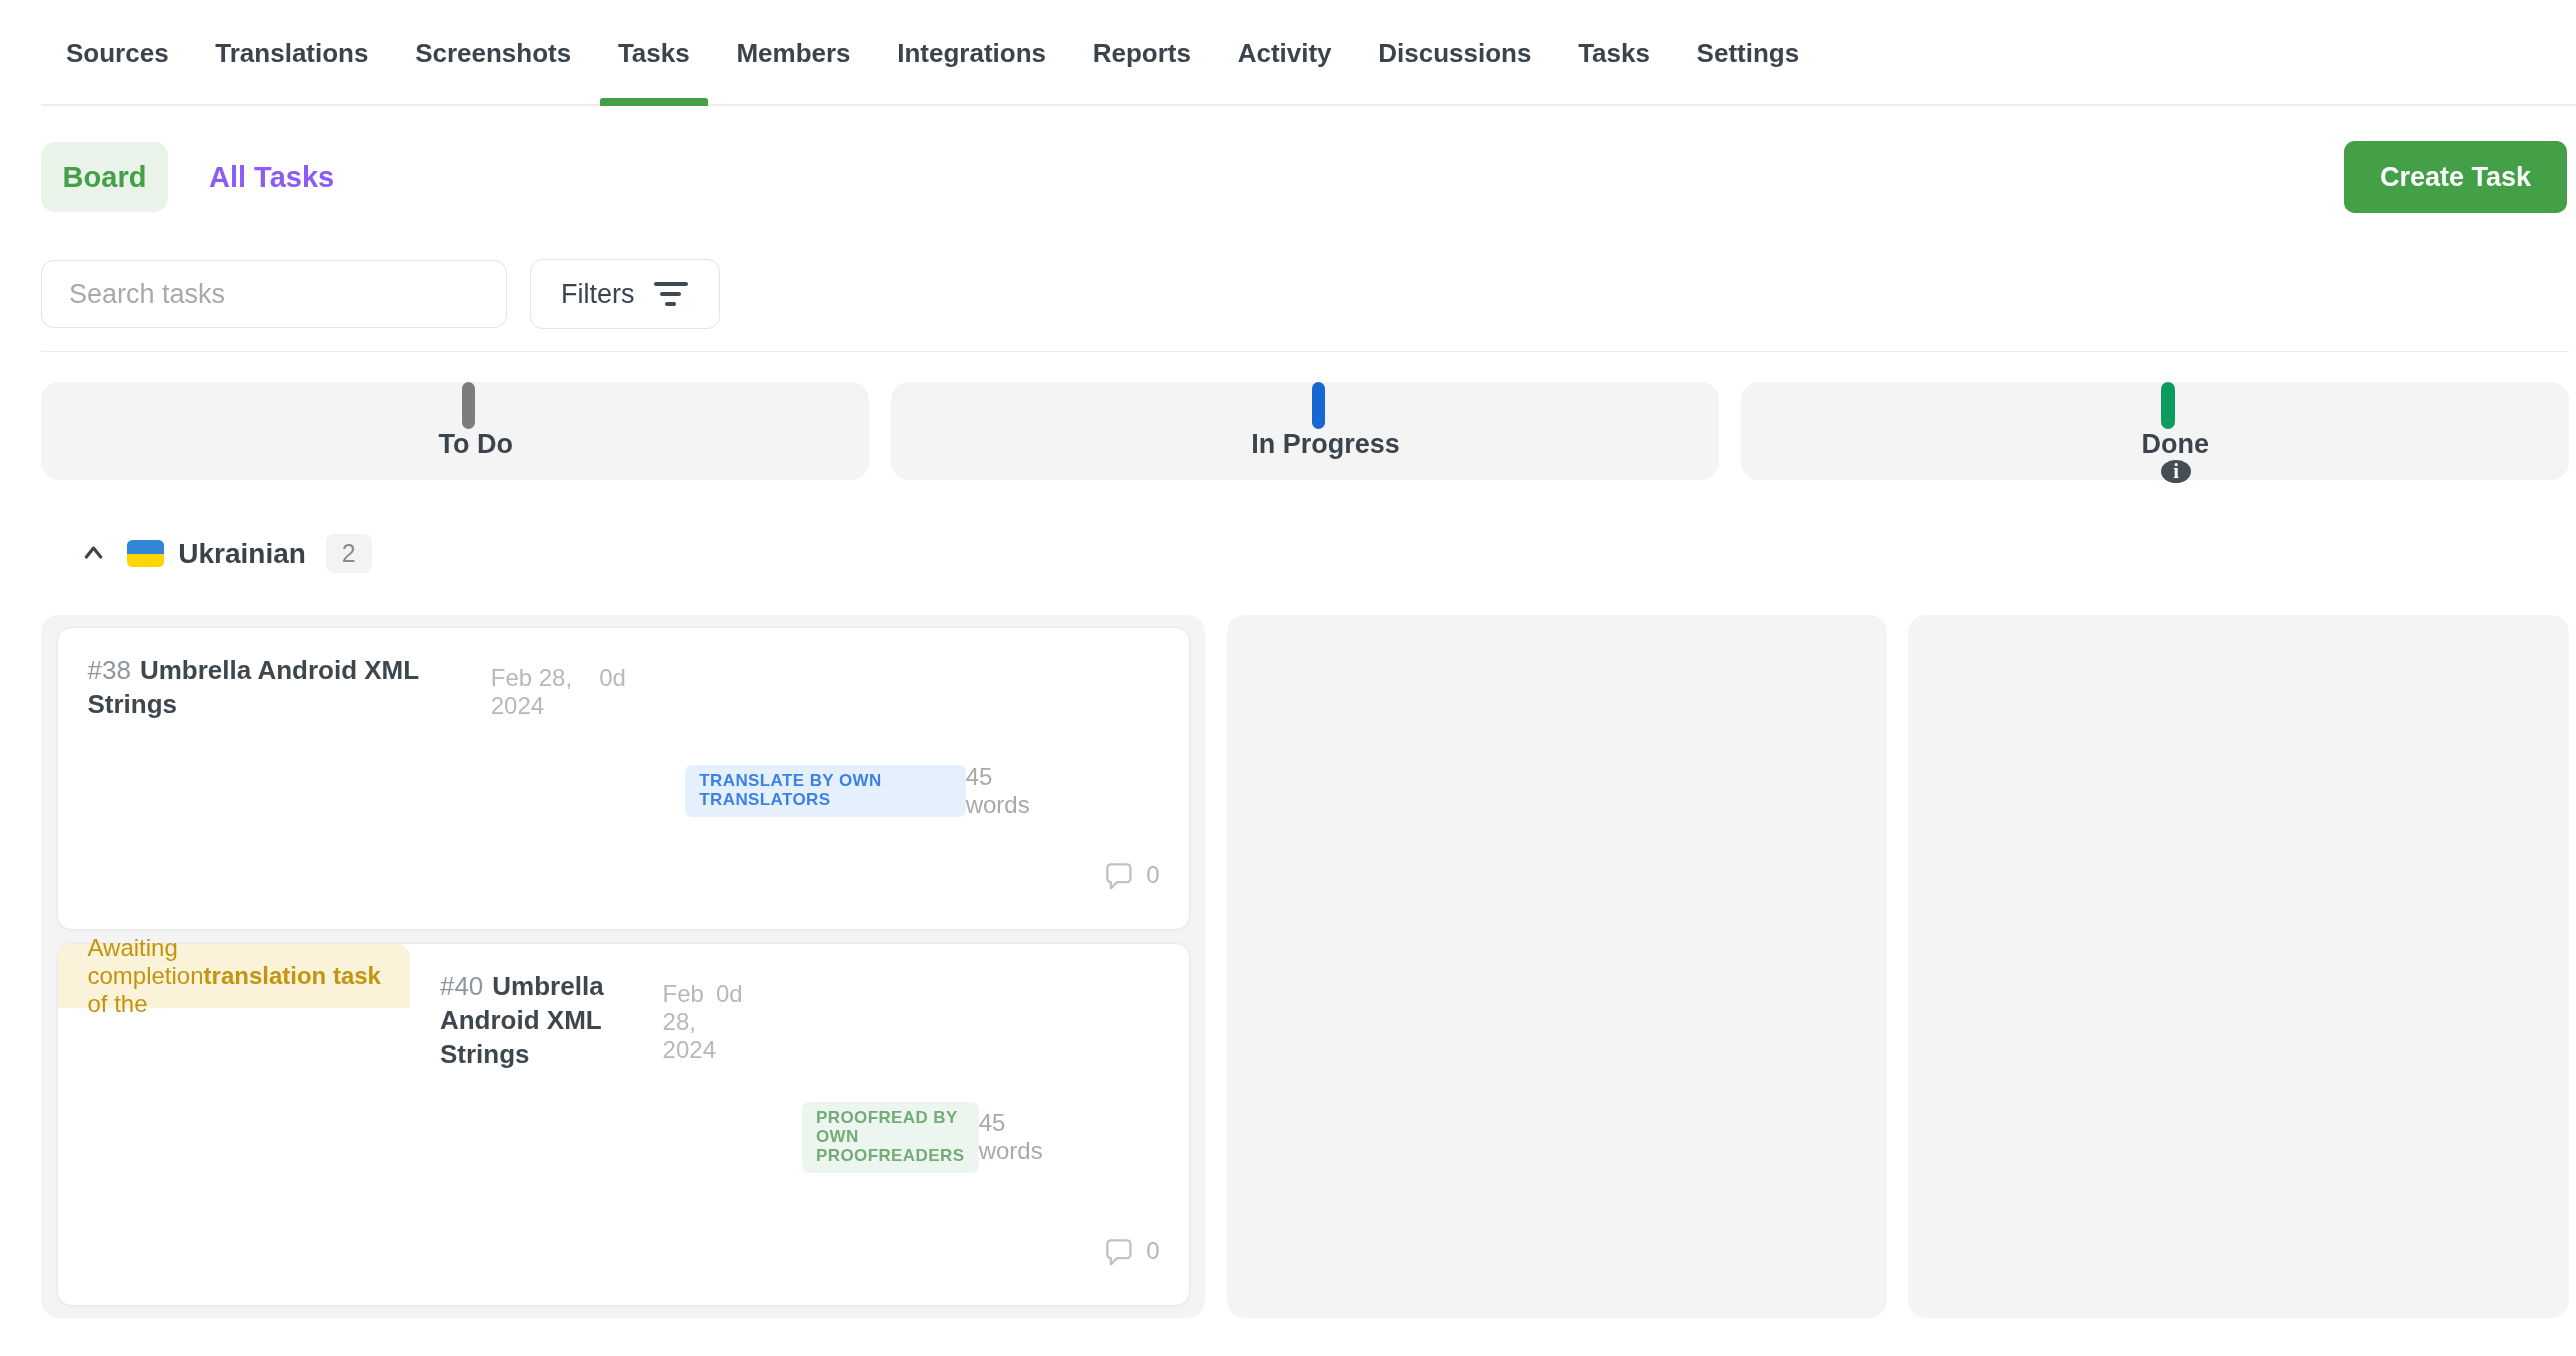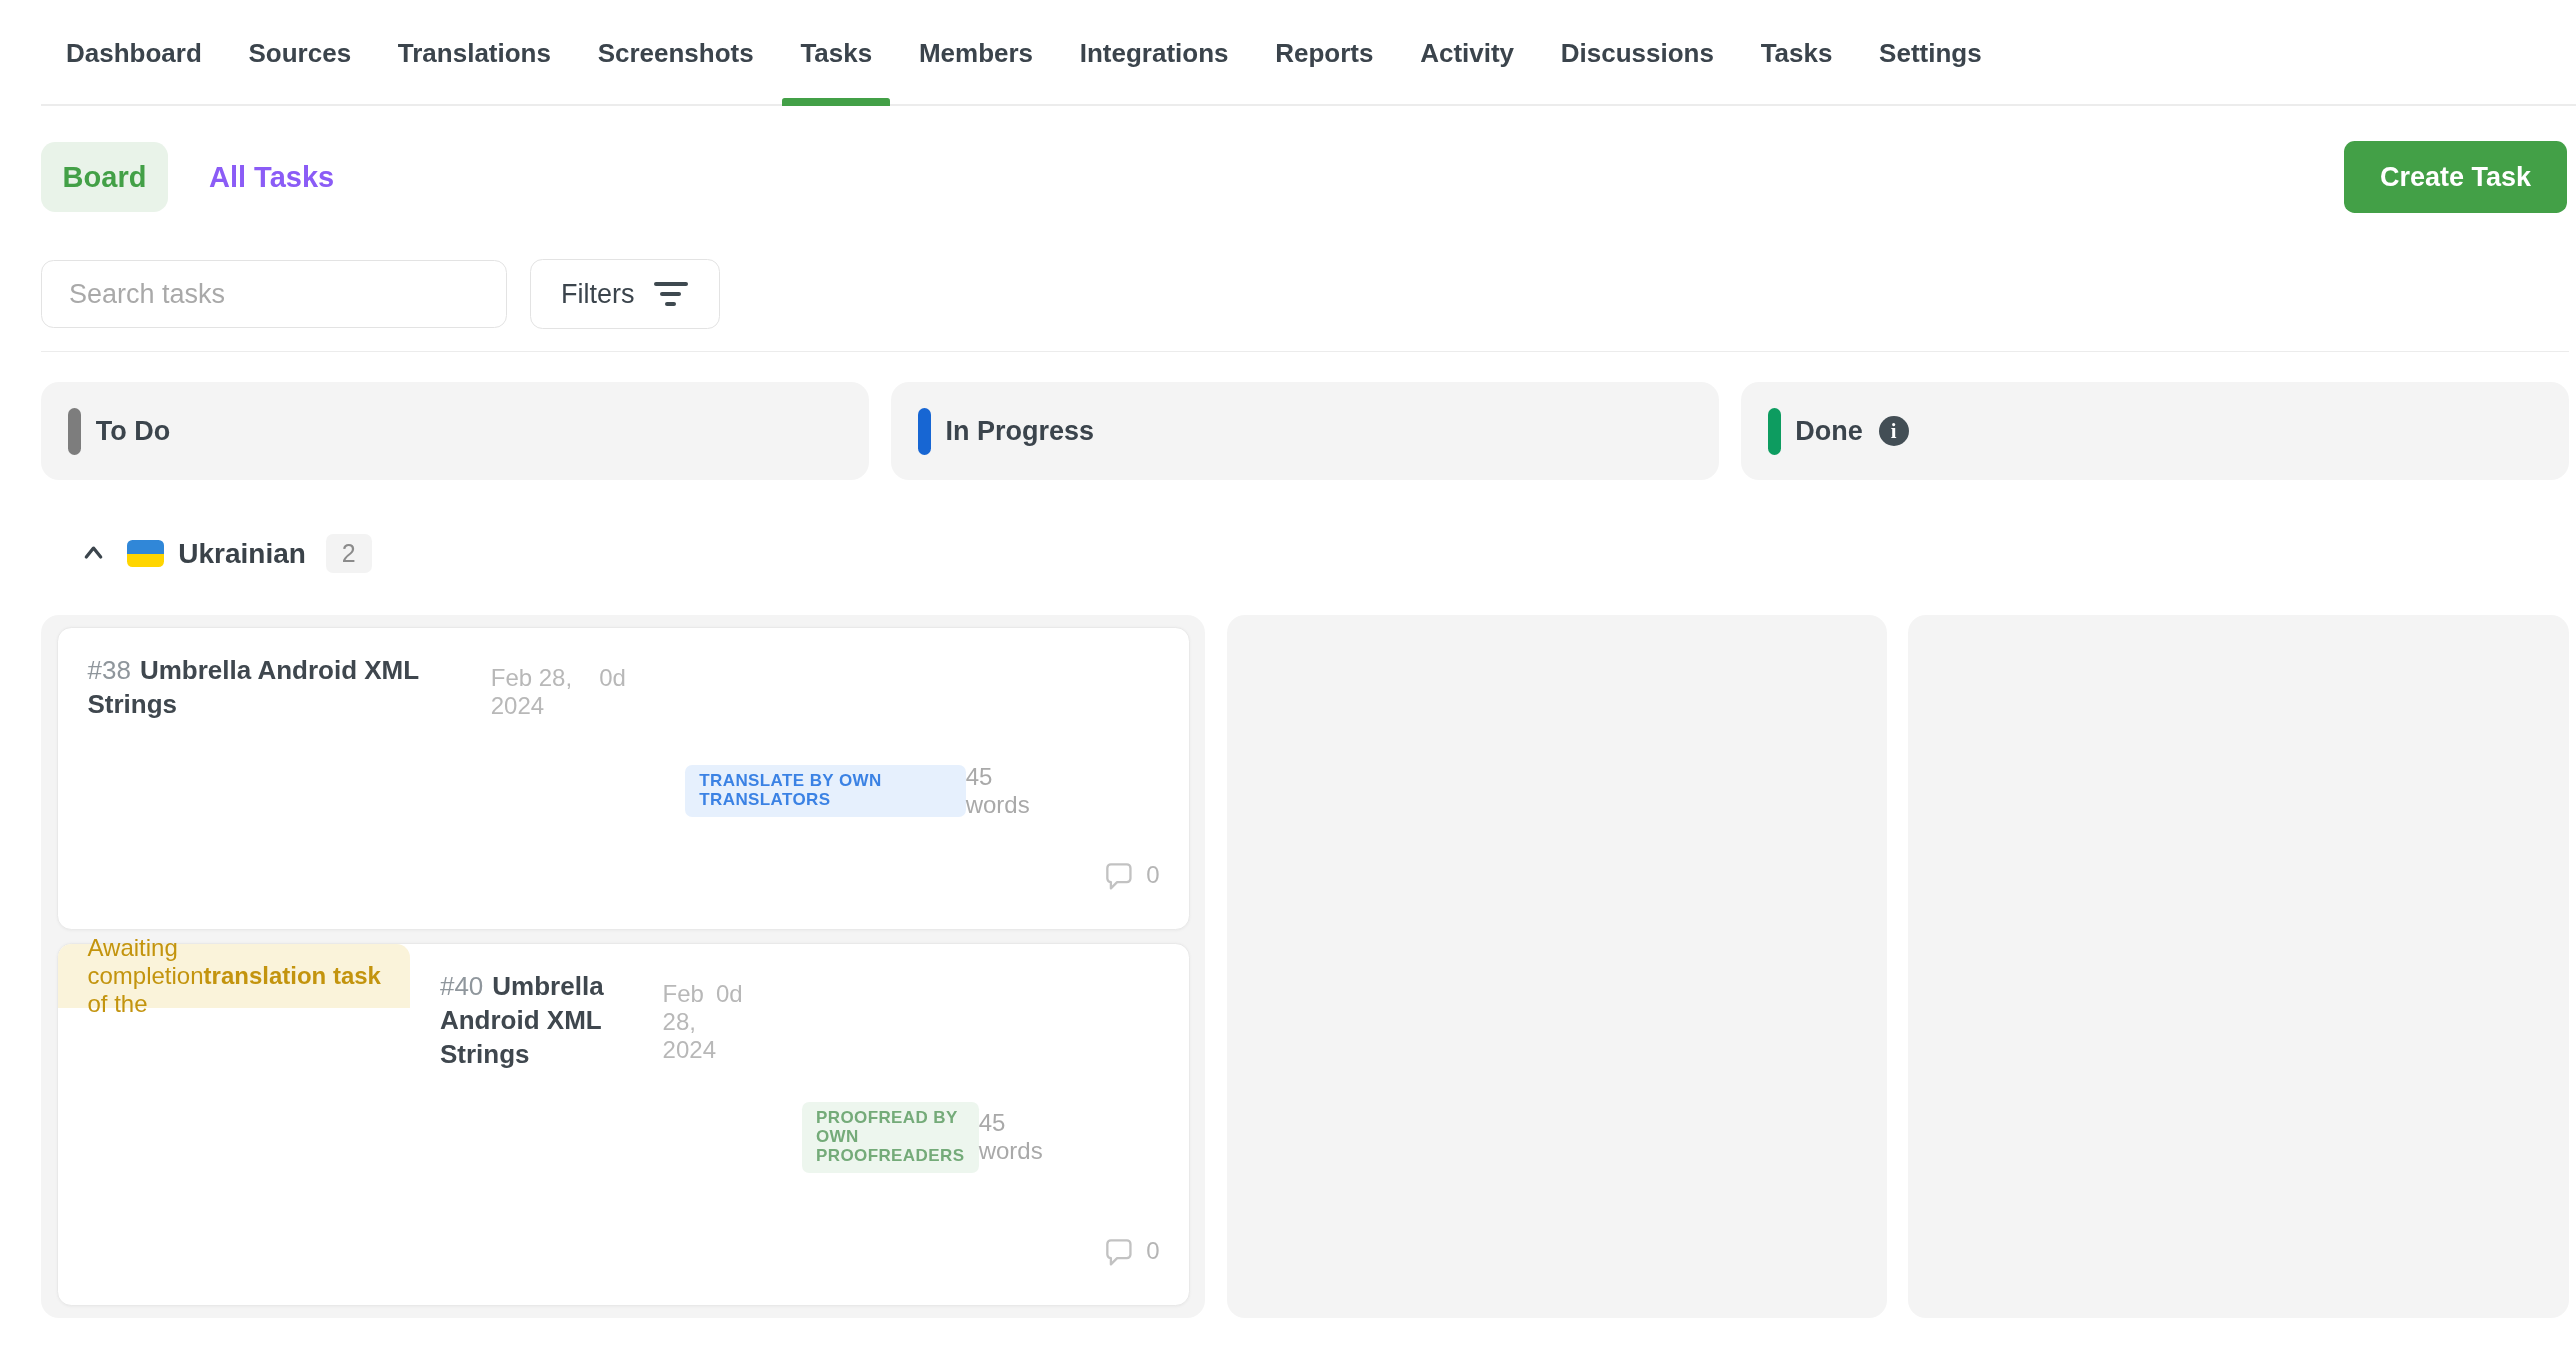--- a/index.html
+++ b/index.html
@@ -39,21 +39,21 @@
   .filter-icon i:nth-child(1){width:34px;}
   .filter-icon i:nth-child(2){width:21.5px;}
   .filter-icon i:nth-child(3){width:10.7px;}
 
   .hr{margin:21.5px 7.2px 0 41px;height:1.8px;background:#ececec;}
 
   
   .board{padding:0 7.2px 0 41px;}
   .cols{display:grid;grid-template-columns:1fr 1fr 1fr;gap:21.5px;}
   .col-header{margin-top:30px;height:98px;background:#f4f4f4;border-radius:18px;
-            display:flex;align-items:center;padding-left:27px;}
+            display:flex;align-items:center;padding-left:27px;flex-direction:column;}
   .status-pill{width:13.4px;height:47px;border-radius:7.2px;flex:none;}
   .pill-gray{background:#7d7d7d;}
   .pill-blue{background:#1766d3;}
   .pill-green{background:#0d9c60;}
   .col-header .lbl{margin-left:14.3px;font-size:27px;font-weight:600;color:#3b444c;}
   .info-dot{margin-left:16px;width:30px;height:30px;border-radius:50%;background:#434e55;
             color:#fff;display:flex;align-items:center;justify-content:center;
             font-size:20.6px;font-weight:700;font-family:"Liberation Serif",serif;cursor:pointer;}
 
   
@@ -97,21 +97,20 @@
   .card-foot{margin-top:auto;margin-bottom:38px;display:flex;justify-content:flex-end;
             align-items:center;gap:12.5px;}
   .comment-count{font-size:24px;color:#b5b5b5;}
 </style>
 </head>
 <body>
 
 <div class="page">
 
   <nav class="topnav">
-    <div class="nav-item">Dashboard</div>
     <div class="nav-item">Sources</div>
     <div class="nav-item">Translations</div>
     <div class="nav-item">Screenshots</div>
     <div class="nav-item active">Tasks</div>
     <div class="nav-item">Members</div>
     <div class="nav-item">Integrations</div>
     <div class="nav-item">Reports</div>
     <div class="nav-item">Activity</div>
     <div class="nav-item">Discussions</div>
     <div class="nav-item">Tasks</div>

